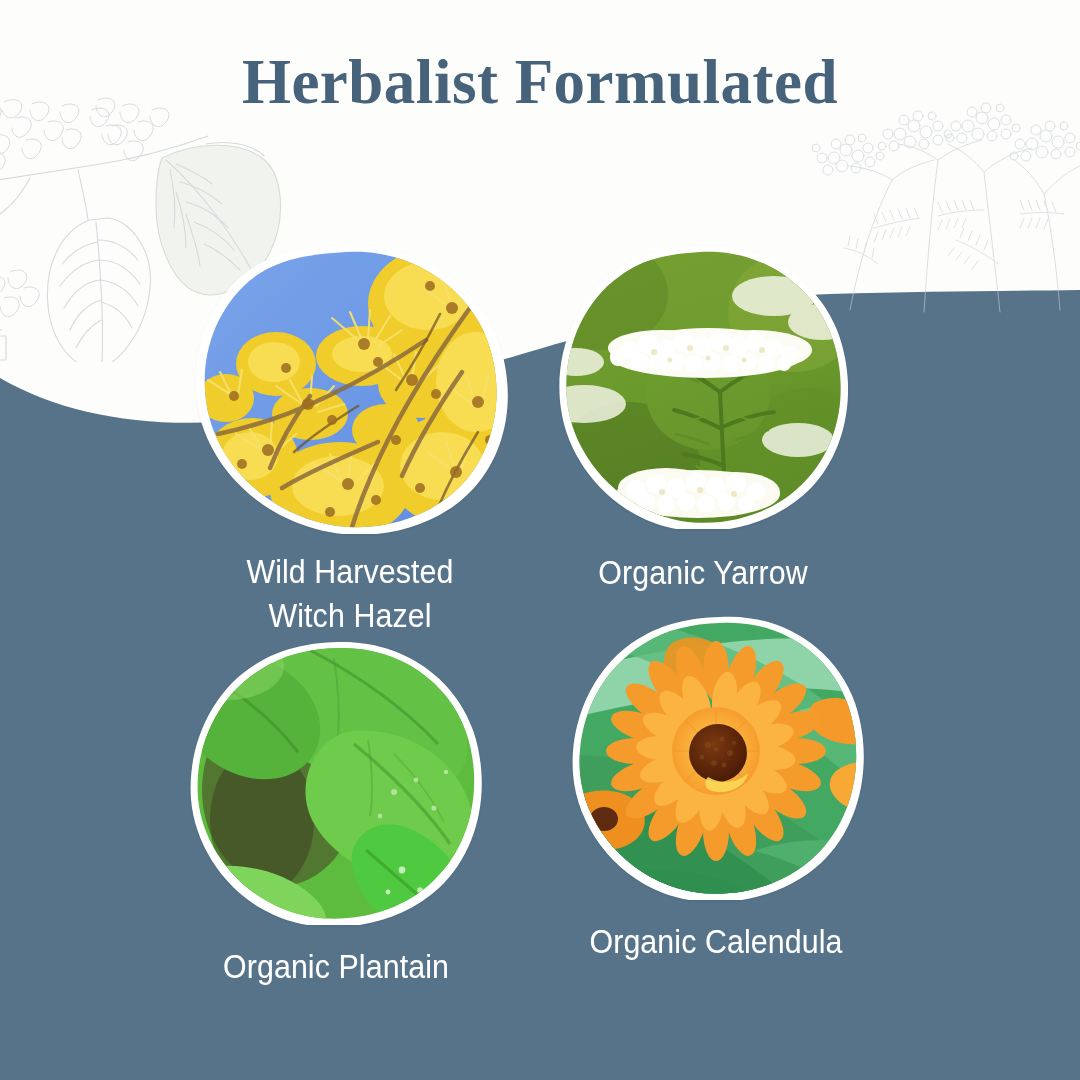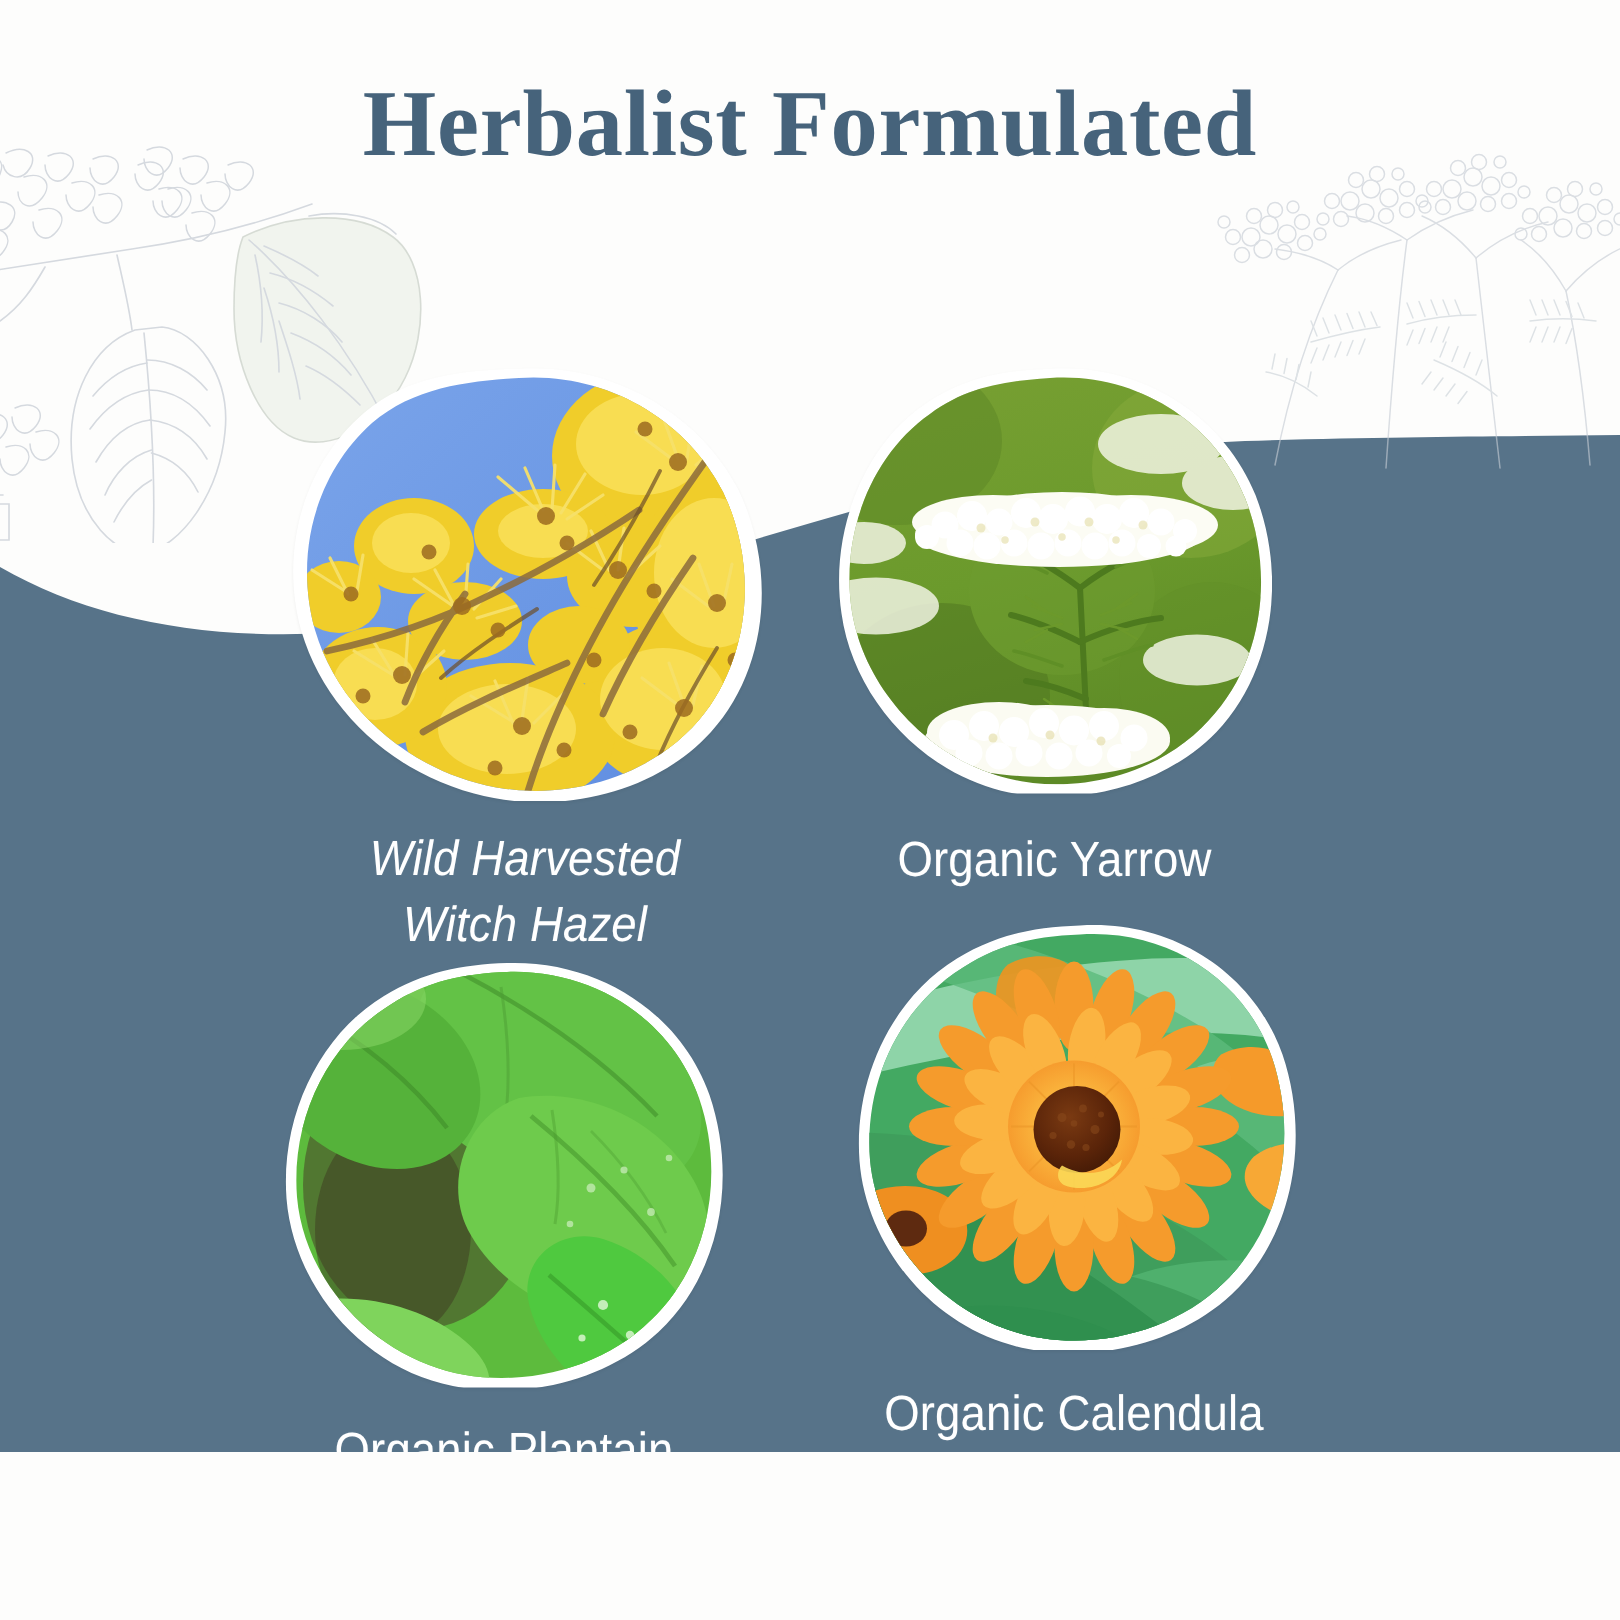--- a/index.html
+++ b/index.html
@@ -5,21 +5,21 @@
   * { margin:0; padding:0; box-sizing:border-box; }
   html,body { width:1080px; height:1080px; }
   body {
     font-family:"Liberation Sans", sans-serif;
     background:#fdfdfc;
     overflow:hidden;
     position:relative;
   }
   #stage {
     position:absolute; inset:0;
-    width:1080px; height:968px;
+    width:1080px; height:1080px;
     overflow:hidden;
   }
 
   
   .bg-white {
     position:absolute; inset:0;
     background:#fdfdfc;
     z-index:0;
   }
   .bg-wave {
@@ -53,21 +53,21 @@
   }
 
   
   .grid {
     position:absolute;
     left:0; top:0; width:1080px; height:1080px;
     z-index:5;
   }
   .item { position:absolute; }
 
-  .item-1 { left:190px;  top:244px; width:320px;font-style:italic; }
+  .item-1 { left:190px;  top:244px; width:320px; }
   .item-2 { left:558px;  top:244px; width:290px; }
   .item-3 { left:188px;  top:640px; width:296px; }
   .item-4 { left:568px;  top:615px; width:296px; }
 
   .blob-wrap {
     position:relative;
     width:100%;
   }
   .blob {
     display:block;

